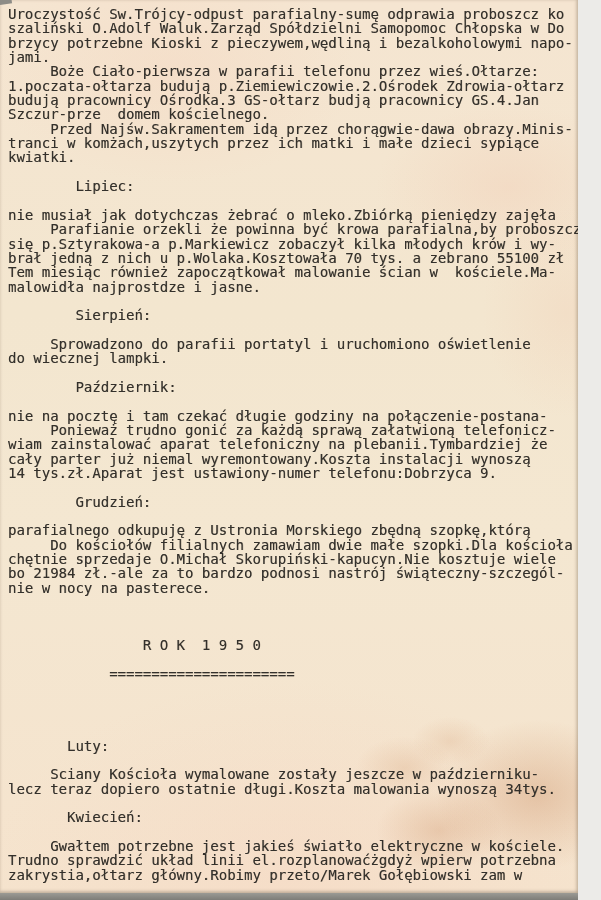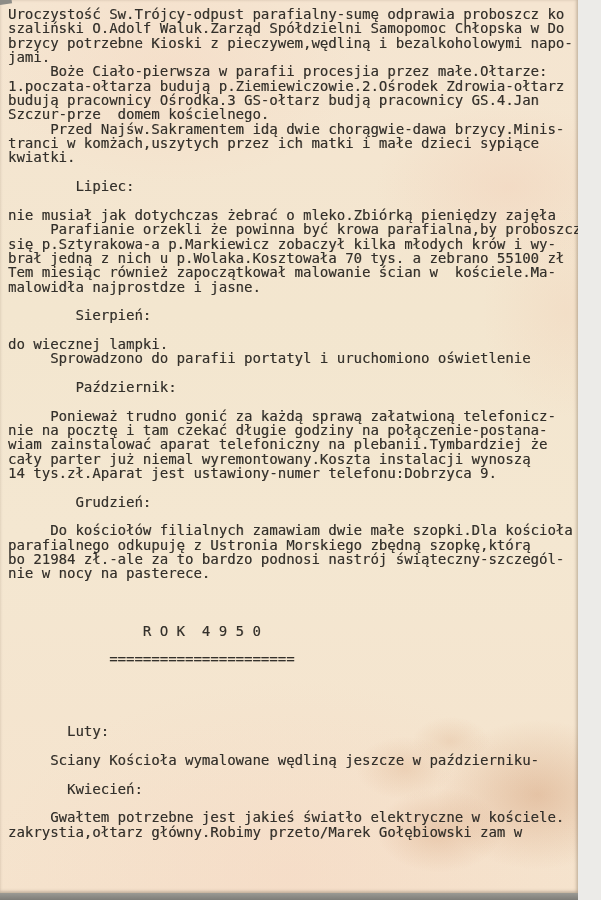--- a/index.html
+++ b/index.html
@@ -74,70 +74,73 @@
 
 <div class="scan">
   <div class="side-strip"></div>
   <div class="paper">
     <div class="corner-mark"></div>
     <div class="textblock">
         <div class="line">Uroczystość Sw.Trójcy-odpust parafialny-sumę odprawia proboszcz ko</div>
         <div class="line">szaliński O.Adolf Waluk.Zarząd Spółdzielni Samopomoc Chłopska w Do</div>
         <div class="line">brzycy potrzebne Kioski z pieczywem,wędliną i bezalkoholowymi napo-</div>
         <div class="line">jami.</div>
-        <div class="line">     Boże Ciało-pierwsza w parafii procesjia przez małe.Ołtarze:</div>
+        <div class="line">     Boże Ciało-pierwsza w parafii telefonu przez wieś.Ołtarze:</div>
         <div class="line">1.poczata-ołtarza budują p.Ziemiewiczowie.2.Ośrodek Zdrowia-ołtarz</div>
         <div class="line">budują pracownicy Ośrodka.3 GS-ołtarz budją pracownicy GS.4.Jan</div>
         <div class="line">Szczur-prze  domem kościelnego.</div>
-        <div class="line">     Przed Najśw.Sakramentem idą dwie chorągwie-dawa brzycy.Minis-</div>
+        <div class="line">     Przed Najśw.Sakramentem idą przez chorągwie-dawa obrazy.Minis-</div>
         <div class="line">tranci w komżach,uszytych przez ich matki i małe dzieci sypiące</div>
         <div class="line">kwiatki.</div>
         <div class="line"></div>
         <div class="line">        Lipiec:</div>
         <div class="line"></div>
         <div class="line">nie musiał jak dotychczas żebrać o mleko.Zbiórką pieniędzy zajęła</div>
         <div class="line">     Parafianie orzekli że powinna być krowa parafialna,by proboszcz</div>
         <div class="line">się p.Sztyrakowa-a p.Markiewicz zobaczył kilka młodych krów i wy-</div>
         <div class="line">brał jedną z nich u p.Wolaka.Kosztowała 70 tys. a zebrano 55100 zł</div>
         <div class="line">Tem miesiąc również zapoczątkował malowanie ścian w  kościele.Ma-</div>
         <div class="line">malowidła najprostdze i jasne.</div>
         <div class="line"></div>
         <div class="line">        Sierpień:</div>
         <div class="line"></div>
+        <div class="line">     Sprowadzono do parafii portatyl i uruchomiono oświetlenie</div>
         <div class="line">do wiecznej lampki.</div>
-        <div class="line">     Sprowadzono do parafii portatyl i uruchomiono oświetlenie</div>
         <div class="line"></div>
         <div class="line">        Październik:</div>
         <div class="line"></div>
+        <div class="line">nie na pocztę i tam czekać długie godziny na połączenie-postana-</div>
         <div class="line">     Ponieważ trudno gonić za każdą sprawą załatwioną telefonicz-</div>
-        <div class="line">nie na pocztę i tam czekać długie godziny na połączenie-postana-</div>
         <div class="line">wiam zainstalować aparat telefoniczny na plebanii.Tymbardziej że</div>
         <div class="line">cały parter już niemal wyremontowany.Koszta instalacji wynoszą</div>
         <div class="line">14 tys.zł.Aparat jest ustawiony-numer telefonu:Dobrzyca 9.</div>
         <div class="line"></div>
         <div class="line">        Grudzień:</div>
         <div class="line"></div>
+        <div class="line">parafialnego odkupuję z Ustronia Morskiego zbędną szopkę,którą</div>
         <div class="line">     Do kościołów filialnych zamawiam dwie małe szopki.Dla kościoła</div>
-        <div class="line">parafialnego odkupuję z Ustronia Morskiego zbędną szopkę,którą</div>
+        <div class="line">chętnie sprzedaje O.Michał Skorupiński-kapucyn.Nie kosztuje wiele</div>
         <div class="line">bo 21984 zł.-ale za to bardzo podnosi nastrój świąteczny-szczegól-</div>
         <div class="line">nie w nocy na pasterece.</div>
         <div class="line"></div>
         <div class="line"></div>
         <div class="line"></div>
-        <div class="line">                R O K  4 9 5 0</div>
+        <div class="line">                R O K  1 9 5 0</div>
         <div class="line"></div>
         <div class="line">            ======================</div>
         <div class="line"></div>
         <div class="line"></div>
         <div class="line"></div>
         <div class="line"></div>
         <div class="line">       Luty:</div>
         <div class="line"></div>
-        <div class="line">     Sciany Kościoła wymalowane wędliną jeszcze w październiku-</div>
+        <div class="line">     Sciany Kościoła wymalowane zostały jeszcze w październiku-</div>
+        <div class="line">lecz teraz dopiero ostatnie długi.Koszta malowania wynoszą 34tys.</div>
         <div class="line"></div>
         <div class="line">       Kwiecień:</div>
         <div class="line"></div>
         <div class="line">     Gwałtem potrzebne jest jakieś światło elektryczne w kościele.</div>
+        <div class="line">Trudno sprawdzić układ linii el.rozplanowaćżgdyż wpierw potrzebna</div>
         <div class="line">zakrystia,ołtarz główny.Robimy przeto/Marek Gołębiowski zam w</div>
       </div>
   </div>
   <div class="bottom-strip"></div>
 </div>
 
 </body></html>

